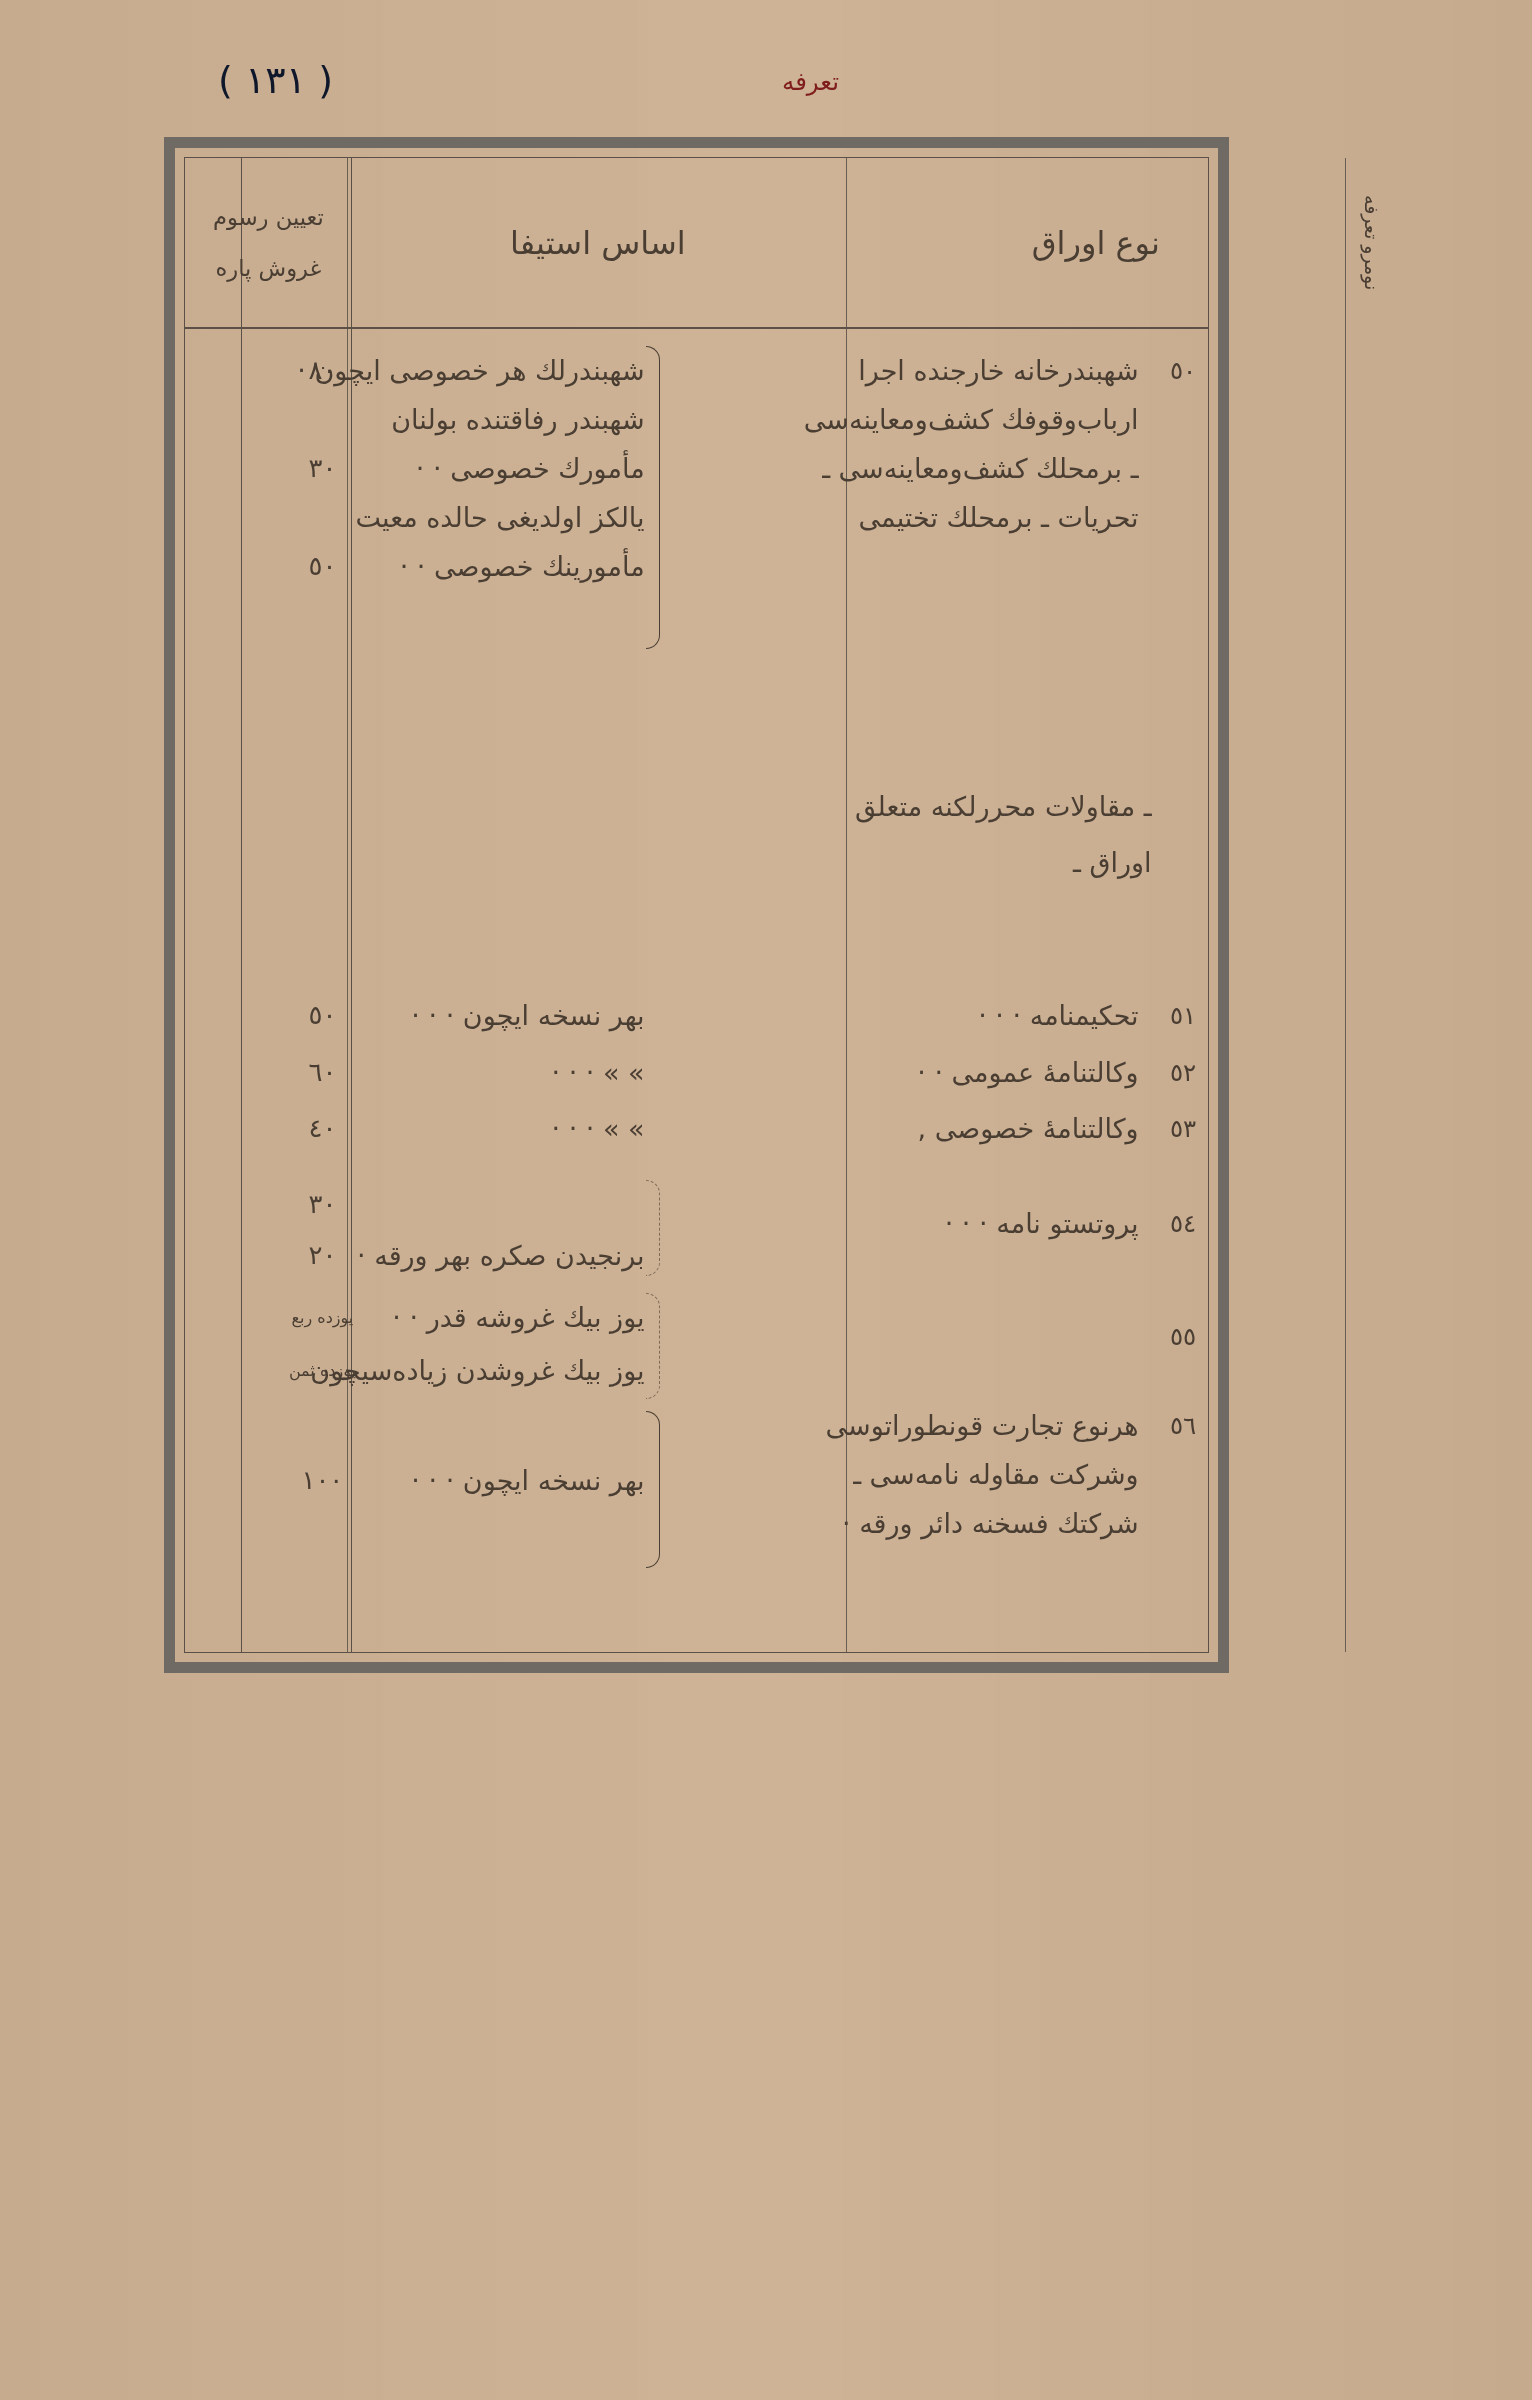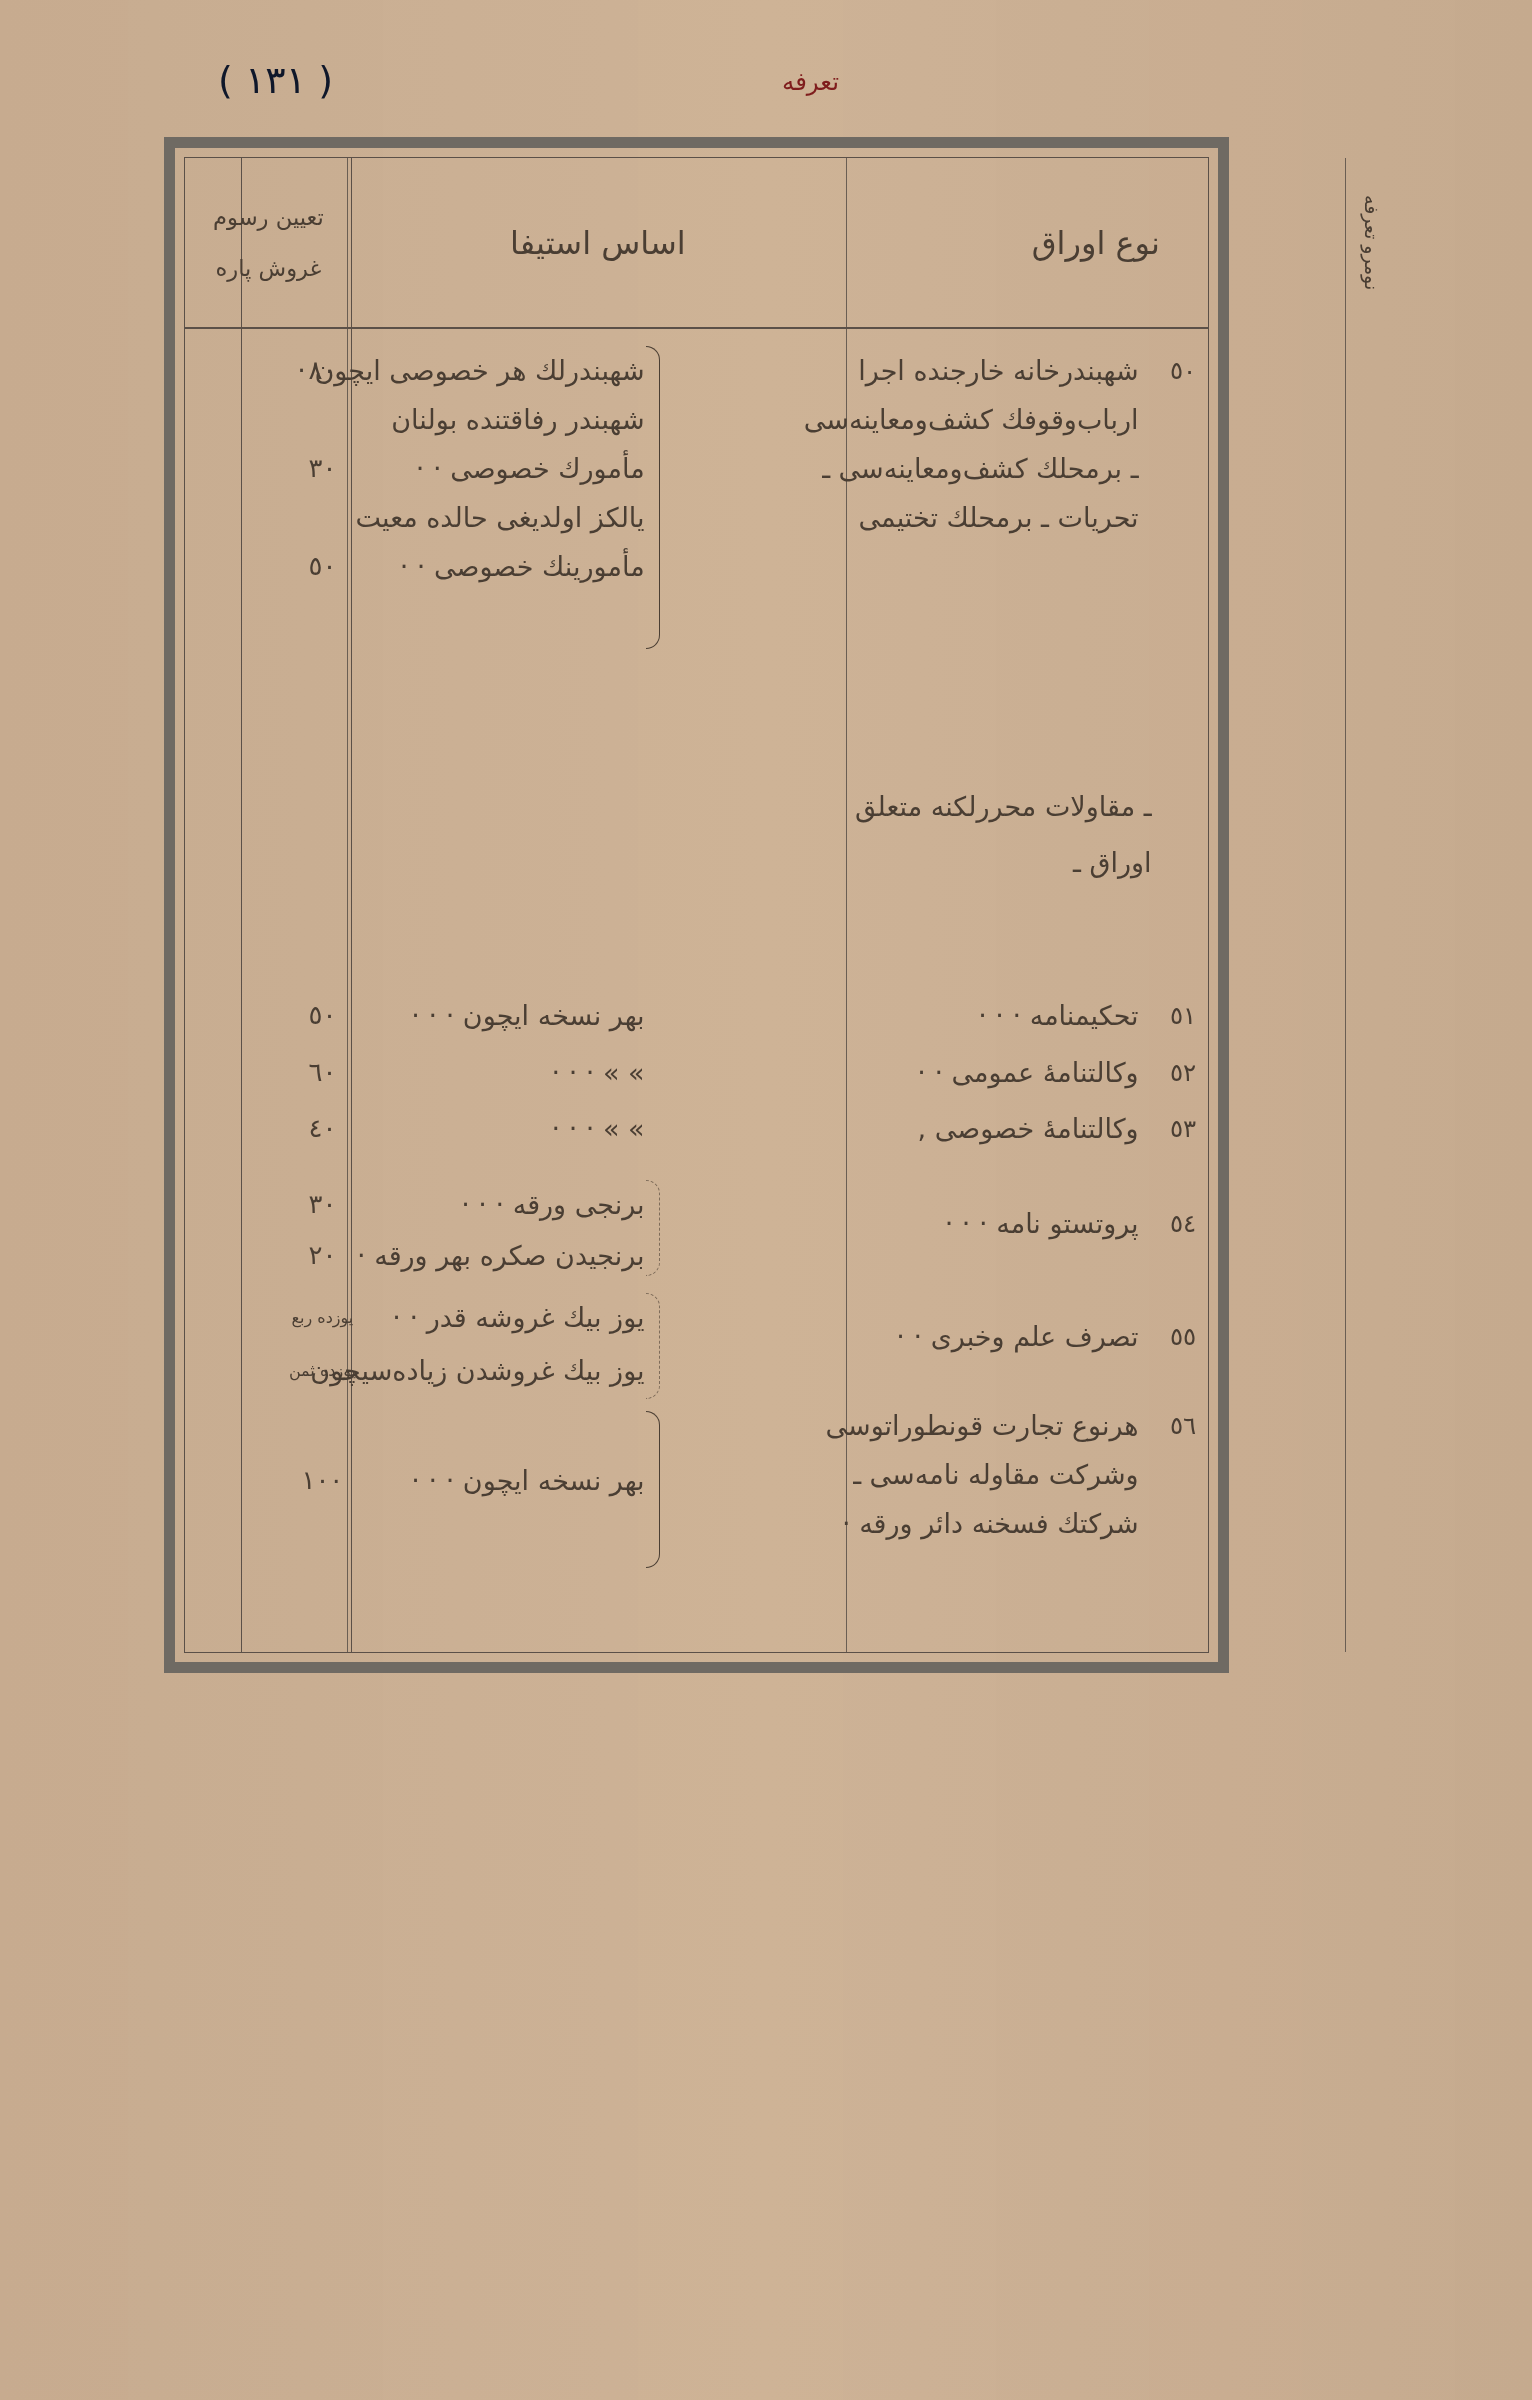--- a/index.html
+++ b/index.html
@@ -119,30 +119,28 @@
     <div class="row" style="top:946px; height:49px;">
       <div class="cell c-num" style="line-height:49px">٥٣</div>
       <div class="cell c-type">وكالتنامهٔ خصوصى ,</div>
       <div class="cell c-basis">»   »   ·   ·   ·</div>
       <div class="cell c-kurus">٤٠</div>
     </div>
     <div class="row" style="top:1022px; height:49px;">
       <div class="cell c-num" style="line-height:49px;top:19px">٥٤</div>
       <div class="cell c-type" style="top:19px">پروتستو نامه ·   ·   ·</div>
       <div class="brace dashed" style="right:548px; top:0; height:94px;"></div>
-      <div class="cell c-basis">برنجى ورقه ·   ·   ·</div>
       <div class="cell c-kurus">٣٠</div>
     </div>
     <div class="row" style="top:1073px; height:49px;">
       <div class="cell c-basis">برنجيدن صكره بهر ورقه ·</div>
       <div class="cell c-kurus">٢٠</div>
     </div>
     <div class="row" style="top:1135px; height:49px;">
       <div class="cell c-num" style="line-height:49px;top:19px">٥٥</div>
-      <div class="cell c-type" style="top:19px">تصرف علم وخبرى ·   ·</div>
       <div class="brace dashed" style="right:548px; top:0; height:104px;"></div>
       <div class="cell c-basis">يوز بيك غروشه قدر ·   ·</div>
       <div class="cell c-kurus" style="font-size:16px">يوزده ربع</div>
     </div>
     <div class="row" style="top:1188px; height:49px;">
       <div class="cell c-basis">يوز بيك غروشدن زياده‌سيچون</div>
       <div class="cell c-kurus" style="font-size:16px">يوزده ثمن</div>
     </div>
 
     <div class="row" style="top:1243px; height:160px;">

